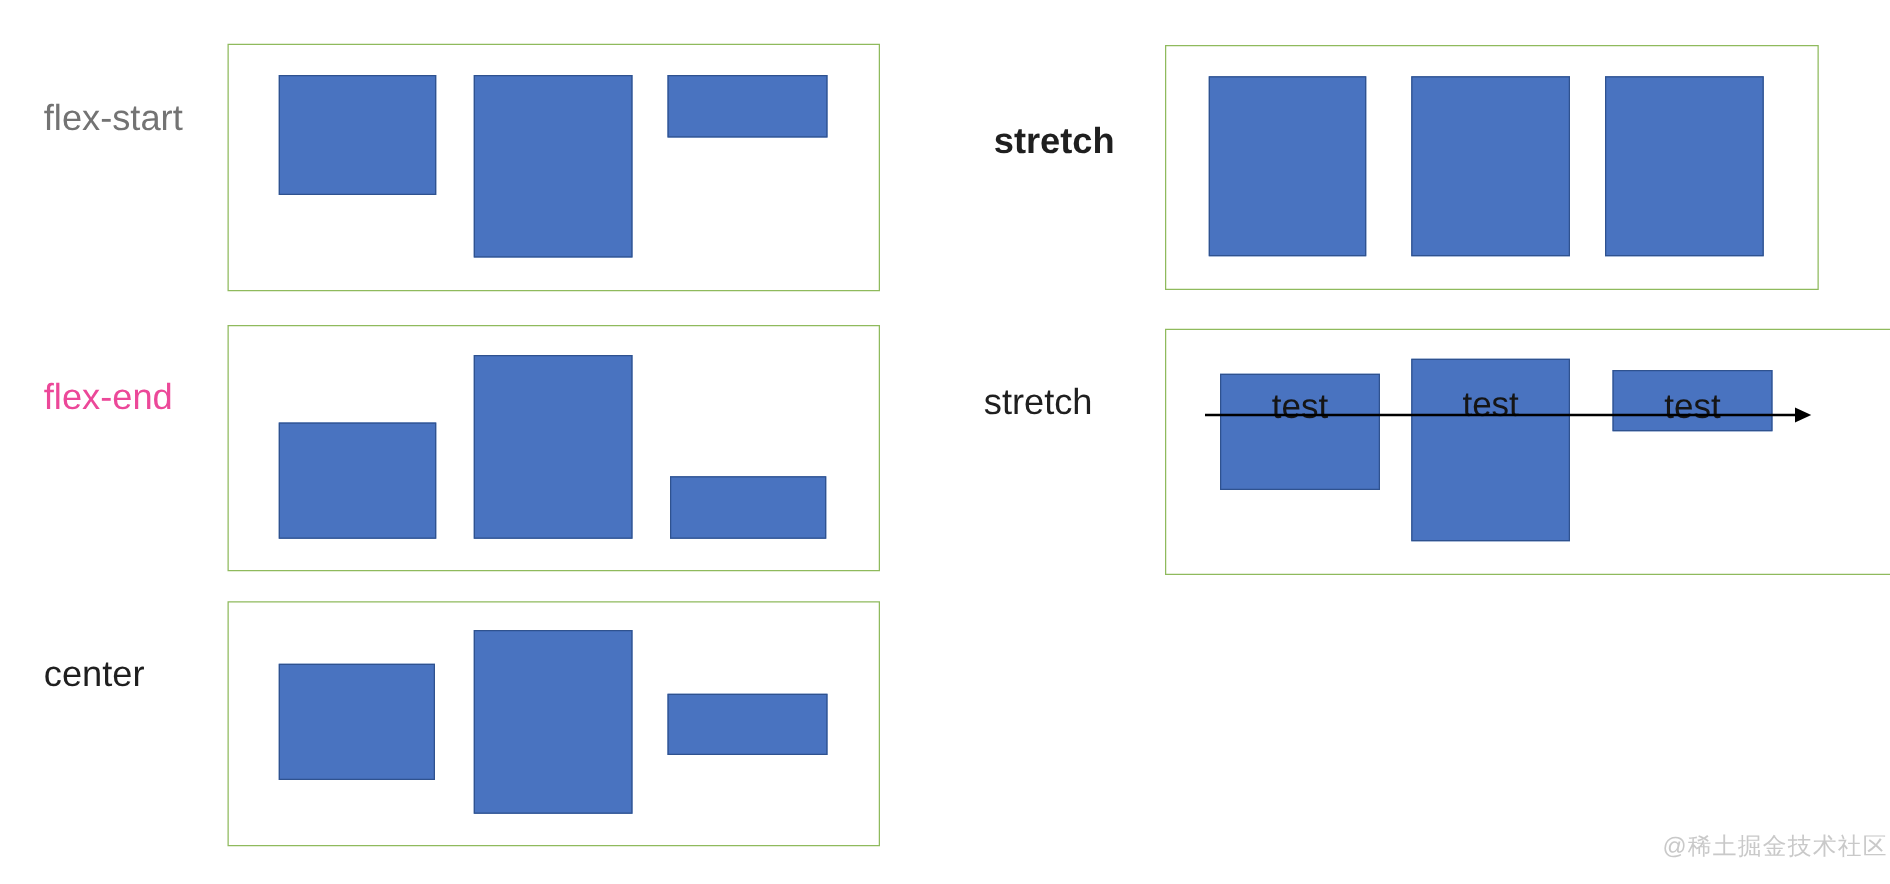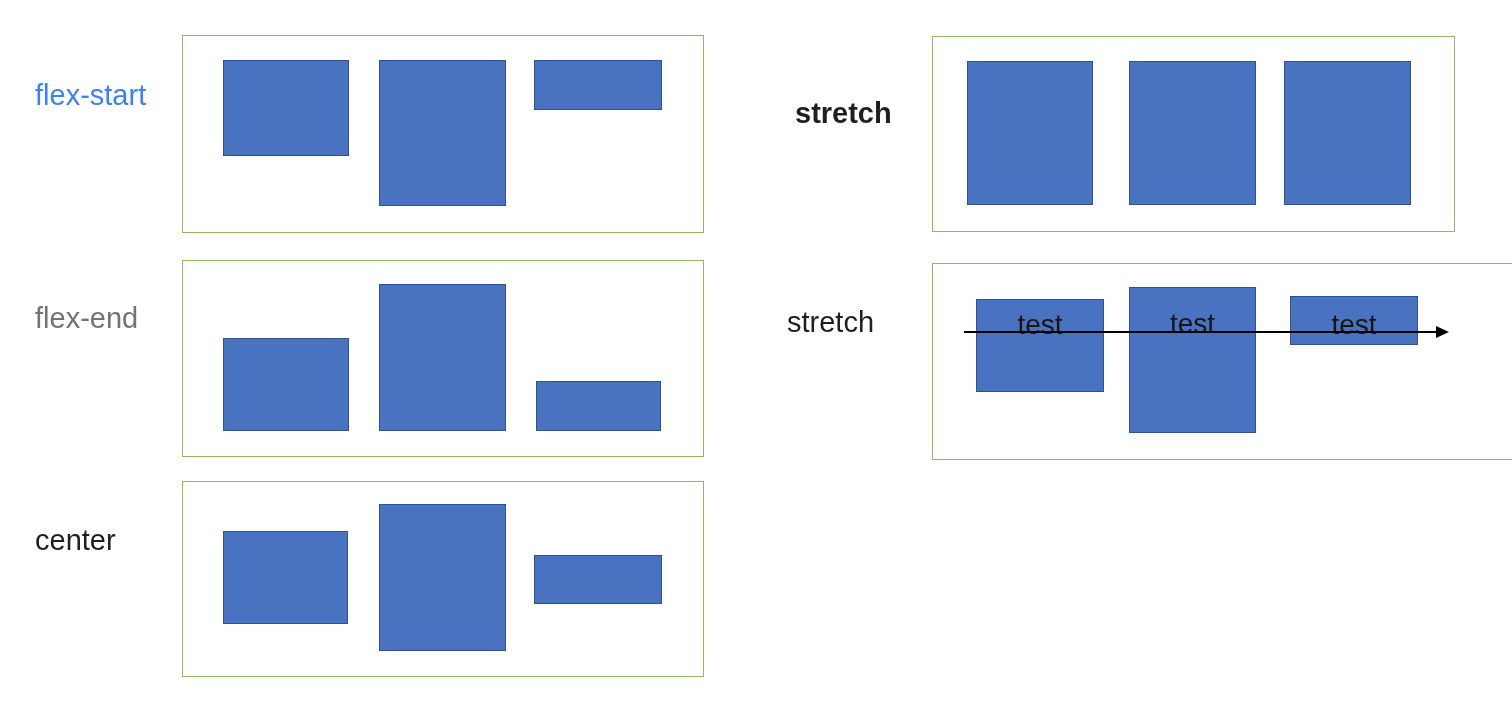--- a/index.html
+++ b/index.html
@@ -68,28 +68,28 @@
     letter-spacing: 1px;
     color: var(--watermark-color, #c9c9c9);
     white-space: nowrap;
   }
 </style>
 </head>
 <body>
 
 <div class="stage">
 
-  <div class="panel-label" style="left: 35px; top: 78px; color: #3b82f6;">flex-start</div>
+  <div class="panel-label" style="left: 35px; top: 78px; color: #737373;">flex-start</div>
   <div class="flex-container" style="left: 182px; top: 35px; width: 522px; height: 198px;">
       <div class="flex-item" style="left: 40px; top: 24px; width: 126px; height: 96px;"></div>
       <div class="flex-item" style="left: 196px; top: 24px; width: 127px; height: 146px;"></div>
       <div class="flex-item" style="left: 351px; top: 24px; width: 128px; height: 50px;"></div>
     </div>
 
-  <div class="panel-label" style="left: 35px; top: 301px; color: #737373;">flex-end</div>
+  <div class="panel-label" style="left: 35px; top: 301px; color: #ec4899;">flex-end</div>
   <div class="flex-container" style="left: 182px; top: 260px; width: 522px; height: 197px;">
       <div class="flex-item" style="left: 40px; top: 77px; width: 126px; height: 93px;"></div>
       <div class="flex-item" style="left: 196px; top: 23px; width: 127px; height: 147px;"></div>
       <div class="flex-item" style="left: 353px; top: 120px; width: 125px; height: 50px;"></div>
     </div>
 
   <div class="panel-label" style="left: 35px; top: 523px; color: rgb(31, 31, 31);">center</div>
   <div class="flex-container" style="left: 182px; top: 481px; width: 522px; height: 196px;">
       <div class="flex-item" style="left: 40px; top: 49px; width: 125px; height: 93px;"></div>
       <div class="flex-item" style="left: 196px; top: 22px; width: 127px; height: 147px;"></div>
@@ -111,14 +111,15 @@
       <div class="flex-item" style="left: 196px; top: 23px; width: 127px; height: 146px;">
         <span class="item-text" style="top: 22px;">test</span>
       </div>
       <div class="flex-item" style="left: 357px; top: 32px; width: 128px; height: 49px;">
         <span class="item-text" style="top: 14px;">test</span>
       </div>
       <div class="baseline-arrow-line" style="left: 31px; top: 67px; width: 474px;"></div>
       <div class="baseline-arrow-head" style="left: 503px; top: 62px;"></div>
     </div>
 
+  <div class="watermark">@稀土掘金技术社区</div>
 
 </div>
 
 </body></html>

